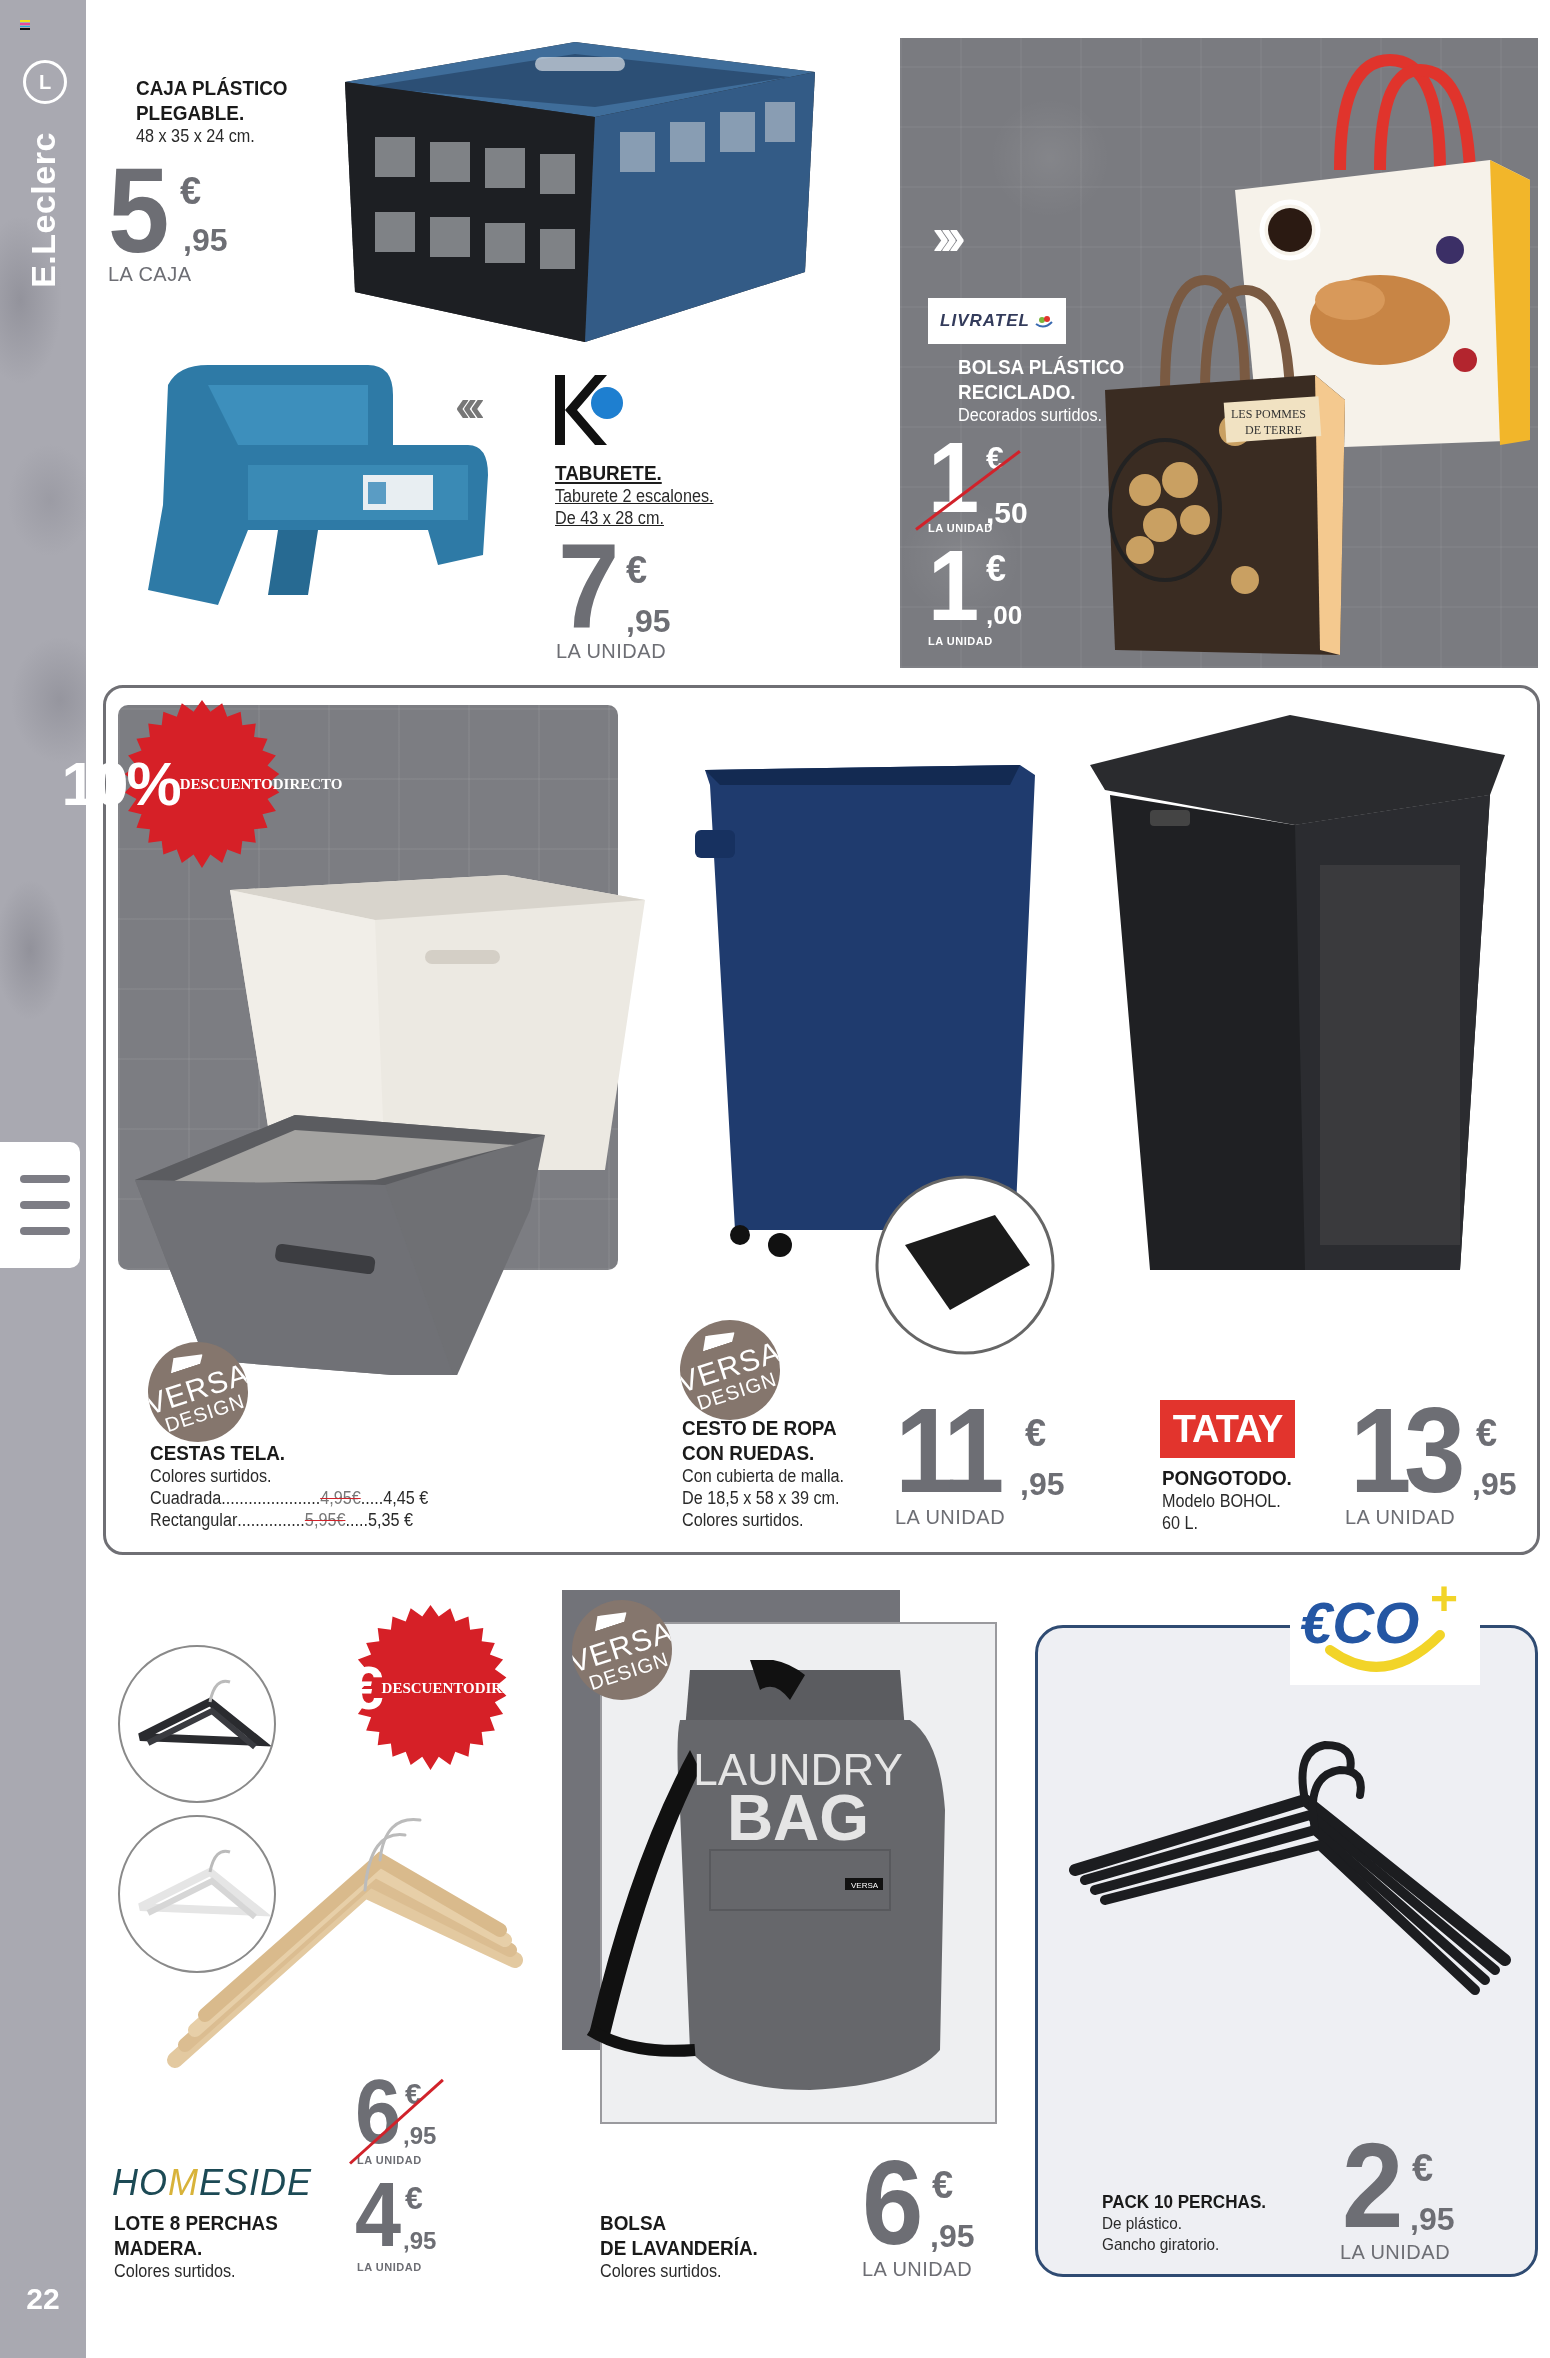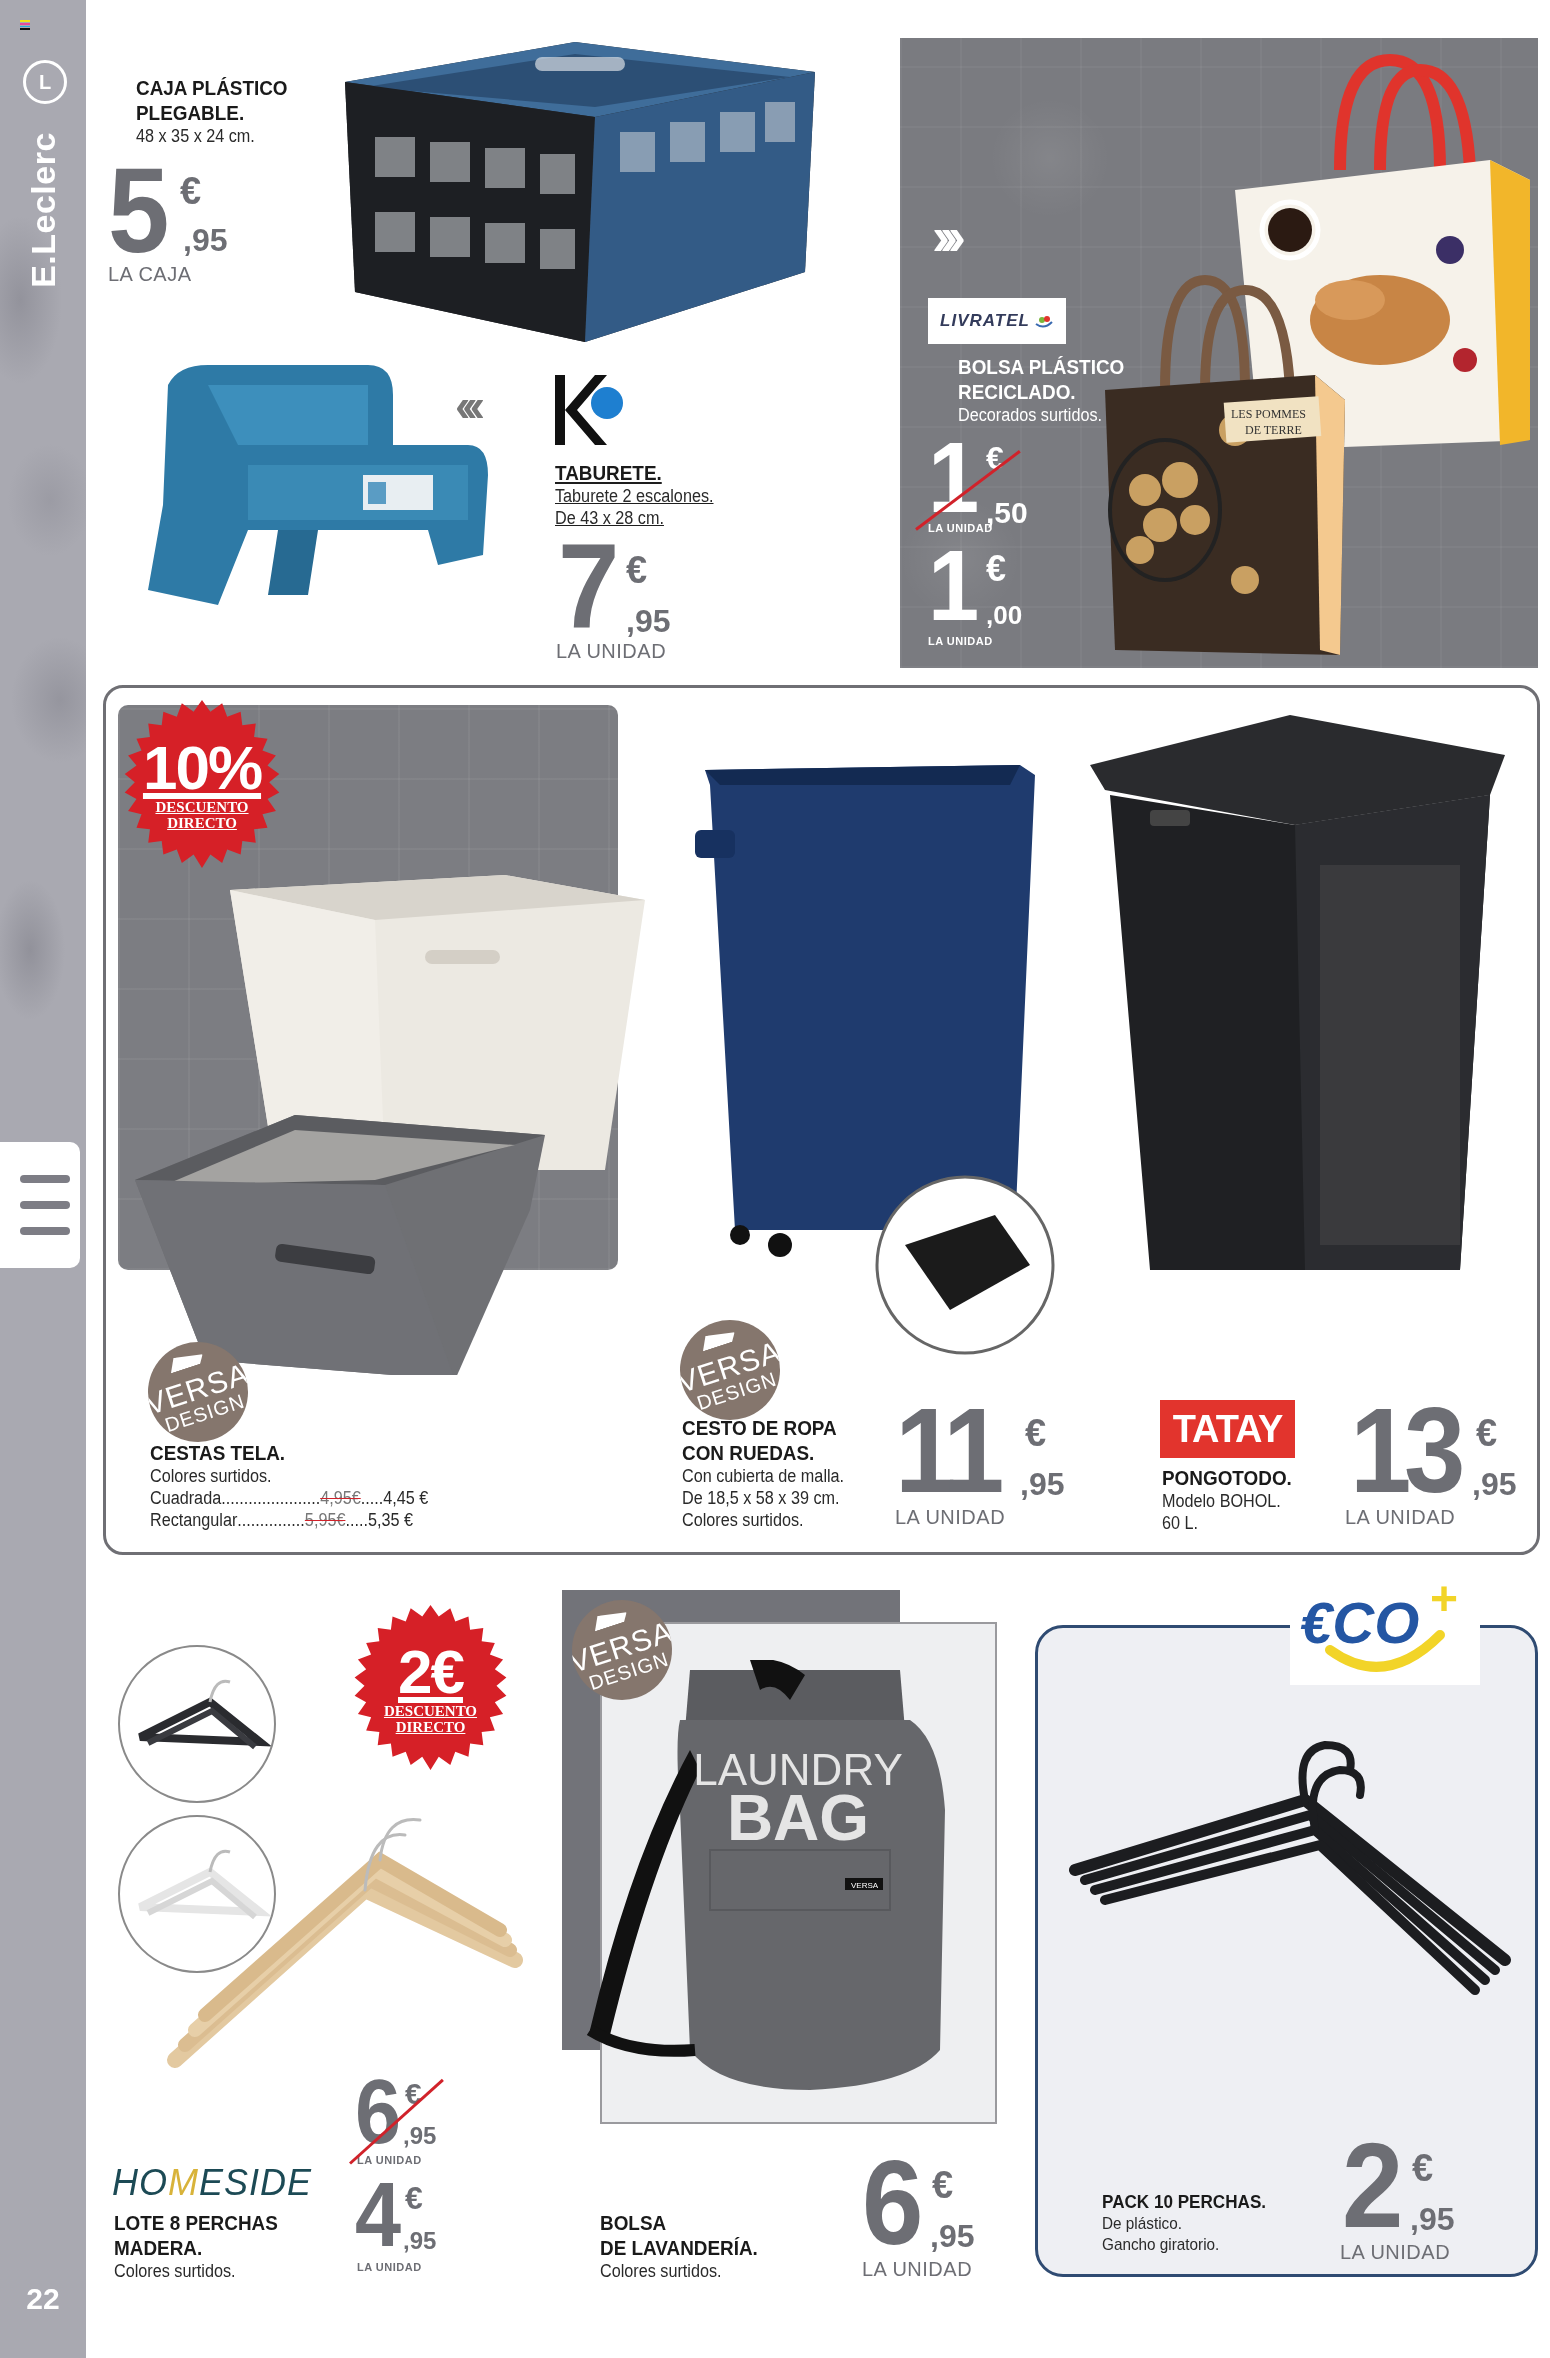--- a/index.html
+++ b/index.html
@@ -55,21 +55,21 @@
   .livratel span { color:#333b5b; font-weight:700; font-size:17px; letter-spacing: 1px; font-style: italic; }
   .bag-tote-1 { left: 1230px; top: 50px; width: 300px; height: 400px; }
   .bag-tote-2 { left: 1105px; top: 260px; width: 240px; height: 395px; }
 
   
   .frame { left: 103px; top: 685px; width: 1437px; height: 870px; border: 3px solid #6f6f74; border-radius: 20px; }
   .cestas-panel { left: 118px; top: 705px; width: 500px; height: 565px; background: #7c7d82; border-radius: 10px 10px 10px 10px;
     background-image:
       repeating-linear-gradient(0deg, rgba(255,255,255,0.05) 0 2px, transparent 2px 70px),
       repeating-linear-gradient(90deg, rgba(255,255,255,0.05) 0 2px, transparent 2px 70px); }
-  .seal { display:flex; flex-direction:column; align-items:center; justify-content:center; color:#fff; font-weight:700; text-align:center;text-decoration:underline; }
+  .seal { display:flex; flex-direction:row; align-items:center; justify-content:center; color:#fff; font-weight:700; text-align:center; }
   .seal-10 { left: 118px; top: 700px; width: 168px; height: 168px; }
   .seal-2 { left: 348px; top: 1605px; width: 165px; height: 165px; }
   .seal .seal-bg { position:absolute; inset:0; }
   .seal .big { position:relative; font-size: 62px; line-height: 62px; letter-spacing:-2px; }
   .seal .small { position:relative; font-size: 15px; line-height: 16px; font-family: "Liberation Serif", serif; font-weight:700; }
 
   .versa { width: 100px; height: 100px; border-radius: 50%; background: #85766d; color: #fff; display:flex; flex-direction:column; align-items:center; justify-content:center; transform: rotate(-18deg); overflow:hidden; }
   .versa .v1 { font-size: 30px; font-weight: 400; line-height: 30px; margin-top: 14px; letter-spacing: 1px; }
   .versa .v2 { font-size: 20px; line-height: 20px; letter-spacing: 1px; }
   .versa .hat { position:absolute; top:10px; left: 30px; width: 36px; height: 14px; background:#fff; clip-path: polygon(0 100%, 20% 0, 100% 40%, 85% 100%); }

